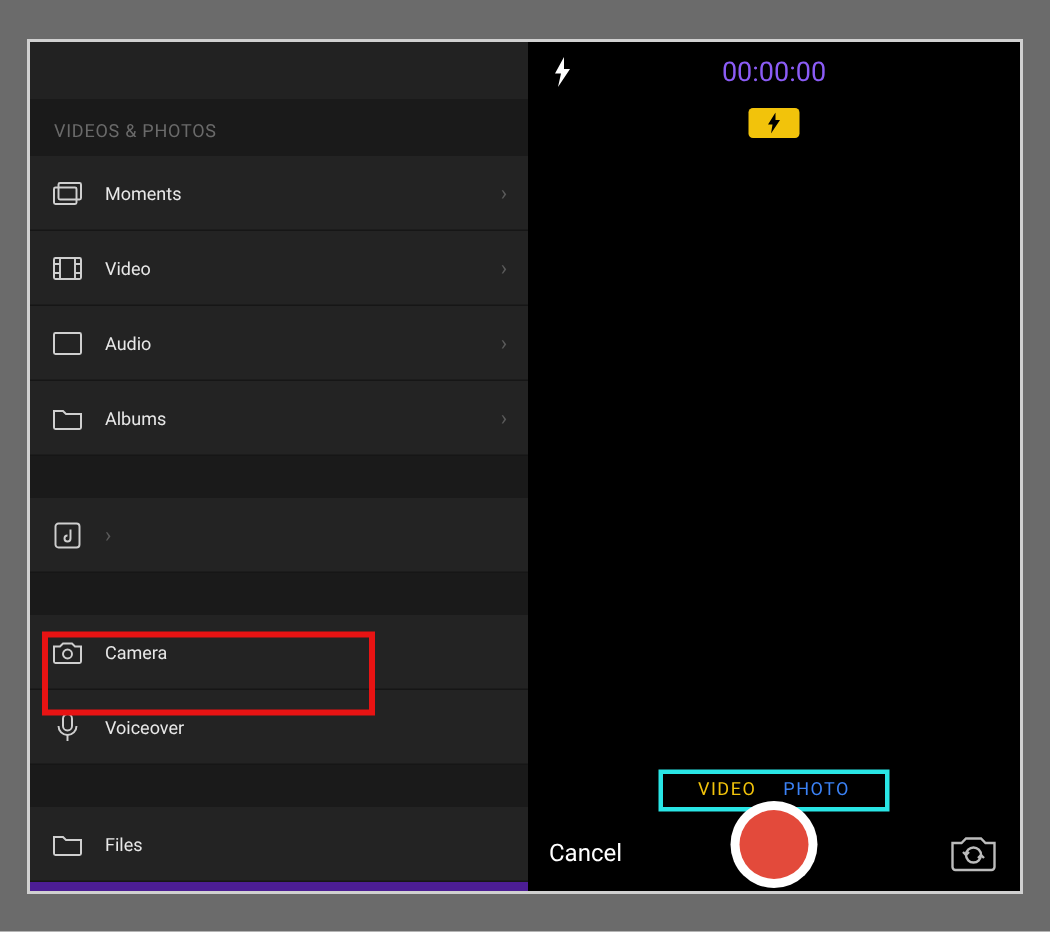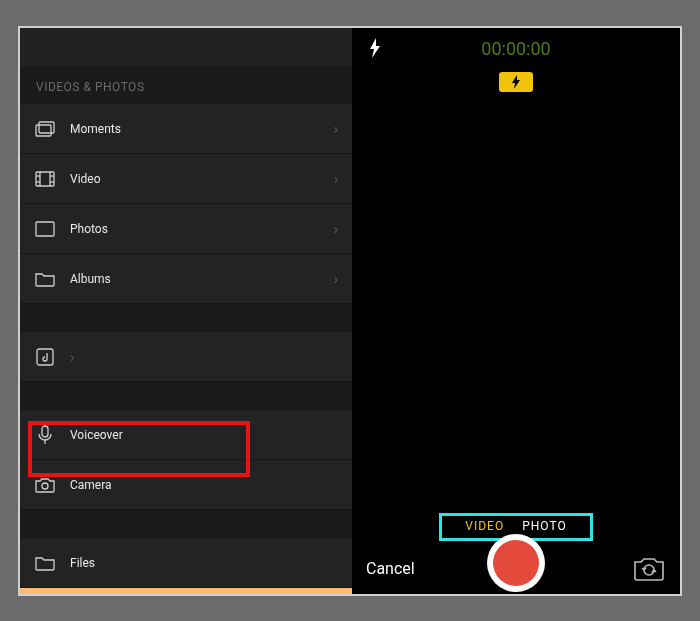--- a/index.html
+++ b/index.html
@@ -16,21 +16,21 @@
   top: 26px;
   width: 664px;
   height: 570px;
   display: flex;
   background: #fff;
   border: 2px solid #d0d0d0;
 }
 .panel-left {
   width: 332px;
   height: 100%;
-  background: #fdba74;
+  background: #4c1d95;
   display: flex;
   flex-direction: column;
   overflow: hidden;
 }
 .panel-right {
   flex: 1;
   height: 100%;
   background: #000;
   position: relative;
 }
@@ -85,21 +85,21 @@
   height: 56px;
   top: 393px;
 }
 
 .cam-top {
   position: absolute;
   top: 10px;
   left: 0; right: 0;
   display: flex;
   align-items: center;
-  color: #4d7c0f;
+  color: #8b5cf6;
   font-size: 18px;
 }
 .flash-icon {
   margin-left: 16px;
 }
 .timer {
   position: absolute;
   left: 50%;
   transform: translateX(-50%);
   font-variant-numeric: tabular-nums;
@@ -129,21 +129,21 @@
   bottom: 56px;
   left: 50%;
   transform: translateX(-50%);
   display: flex;
   gap: 18px;
   font-size: 12px;
   letter-spacing: 1px;
   padding: 5px 10px;
 }
 .mode-switch .mode {
-  color: #ffffff;
+  color: #3b82f6;
 }
 .mode-switch .mode.active {
   color: #f2c30b;
 }
 .highlight-cyan {
   position: absolute;
   border: 3px solid #29e6e6;
   pointer-events: none;
   bottom: 53px;
   left: 50%;
@@ -222,21 +222,21 @@
       <span class="label">Video</span>
       <span class="chev">›</span>
     </div>
 
     <div class="list-item">
       <span class="icon">
         <svg width="20" height="16" viewBox="0 0 20 16" fill="none" stroke="currentColor" stroke-width="1.3">
           <rect x="1" y="1" width="18" height="14" rx="1"></rect>
         </svg>
       </span>
-      <span class="label">Photos</span>
+      <span class="label">Audio</span>
       <span class="chev">›</span>
     </div>
 
     <div class="list-item">
       <span class="icon">
         <svg width="20" height="16" viewBox="0 0 20 16" fill="none" stroke="currentColor" stroke-width="1.3">
           <path d="M1 3 h6 l2 2 h10 v9 a1 1 0 0 1 -1 1 H2 a1 1 0 0 1 -1 -1 Z"></path>
         </svg>
       </span>
       <span class="label">Albums</span>
@@ -249,40 +249,40 @@
       <span class="icon">
         <svg width="18" height="18" viewBox="0 0 18 18" fill="none" stroke="currentColor" stroke-width="1.3">
           <rect x="1" y="1" width="16" height="16" rx="2"></rect>
             <path d="M11 5 v6 a2 2 0 1 1 -2 -2"></path>
         </svg>
       </span>
       <span class="chev">›</span>
     </div>
 
     <div class="gap"></div>
+
+    <div class="list-item">
+      <span class="icon">
+        <svg width="20" height="16" viewBox="0 0 20 16" fill="none" stroke="currentColor" stroke-width="1.3">
+          <path d="M1 4 h4 l2 -2 h6 l2 2 h4 v10 a1 1 0 0 1 -1 1 H2 a1 1 0 0 1 -1 -1 Z"></path>
+            <circle cx="10" cy="9" r="3"></circle>
+        </svg>
+      </span>
+      <span class="label">Camera</span>
+    </div>
 
     <div class="list-item">
       <span class="icon">
         <svg width="14" height="20" viewBox="0 0 14 20" fill="none" stroke="currentColor" stroke-width="1.3">
           <rect x="4" y="1" width="6" height="11" rx="3"></rect>
             <path d="M1 9 a6 6 0 0 0 12 0"></path>
             <line x1="7" y1="15" x2="7" y2="19"></line>
         </svg>
       </span>
       <span class="label">Voiceover</span>
-    </div>
-
-    <div class="list-item">
-      <span class="icon">
-        <svg width="20" height="16" viewBox="0 0 20 16" fill="none" stroke="currentColor" stroke-width="1.3">
-          <path d="M1 4 h4 l2 -2 h6 l2 2 h4 v10 a1 1 0 0 1 -1 1 H2 a1 1 0 0 1 -1 -1 Z"></path>
-            <circle cx="10" cy="9" r="3"></circle>
-        </svg>
-      </span>
-      <span class="label">Camera</span>
     </div>
 
     <div class="gap"></div>
 
     <div class="list-item">
       <span class="icon">
         <svg width="20" height="16" viewBox="0 0 20 16" fill="none" stroke="currentColor" stroke-width="1.3">
           <path d="M1 3 h6 l2 2 h10 v9 a1 1 0 0 1 -1 1 H2 a1 1 0 0 1 -1 -1 Z"></path>
         </svg>
       </span>

